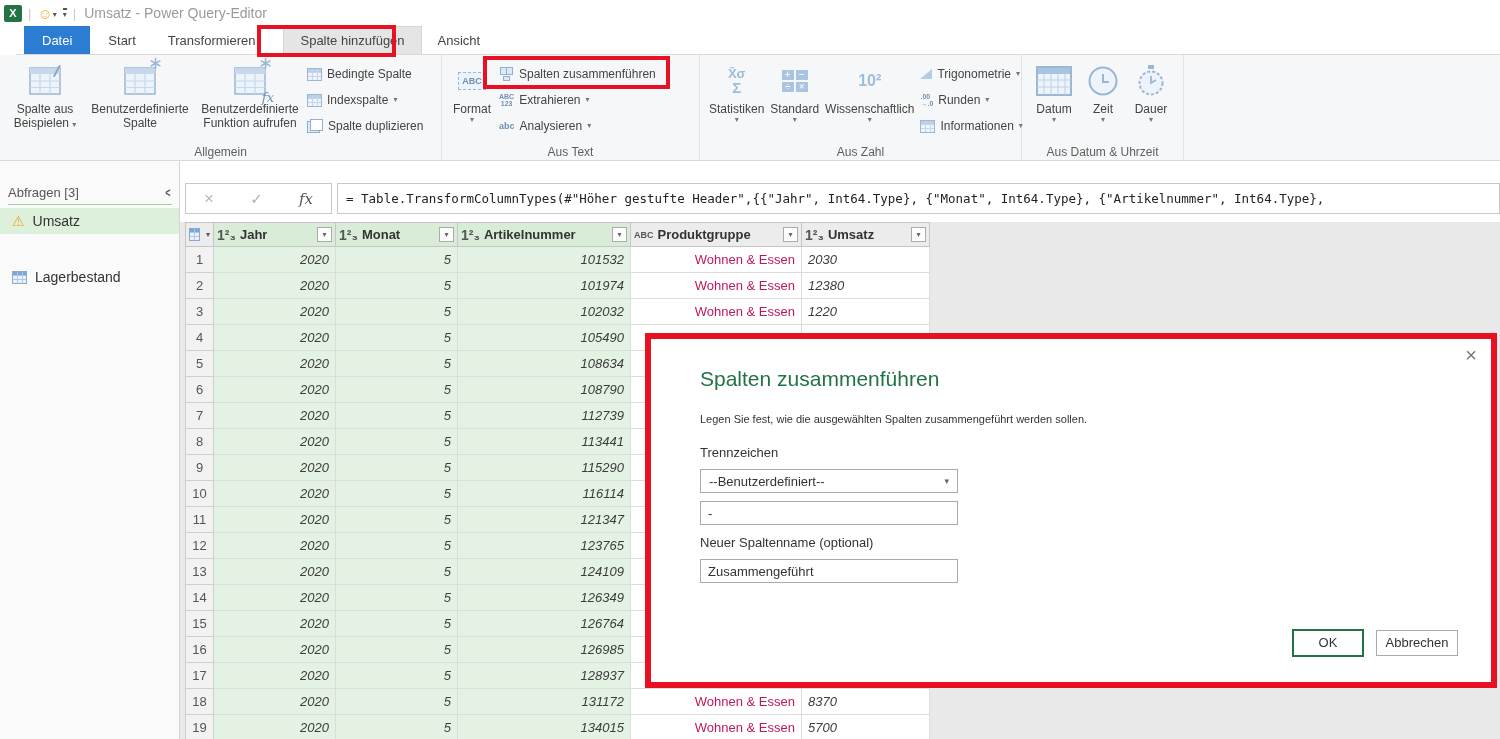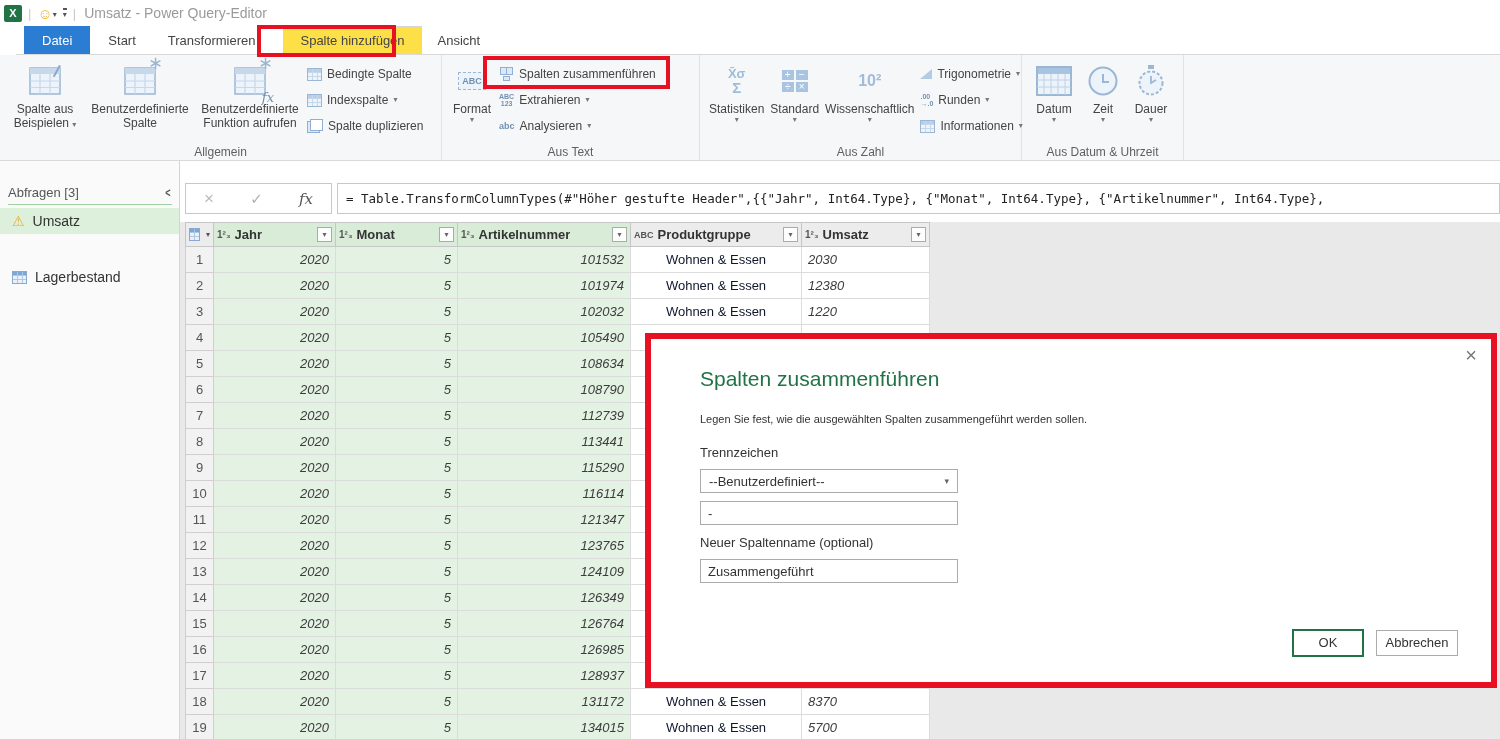--- a/index.html
+++ b/index.html
@@ -16,21 +16,21 @@
   .smiley { color:#f0b428; font-size:15px; line-height:1; cursor:default; }
   .smiley .caret, .qat-caret { color:#555; font-size:8px; vertical-align:2px; }
   .qat { display:inline-block; border-top:2px solid #555; padding-top:1px; font-size:8px; color:#555; line-height:1;}
   .win-title { color:#9a9a9a; font-size:14px; margin-left:2px; }
 
   
   .tabbar { position:absolute; left:16px; top:26px; width:100%; height:29px; background:#fff;
     border-bottom:1px solid #d9d9d9; display:flex; align-items:stretch; font-size:13px; }
   .tab { display:flex; align-items:center; padding:0 16px; color:#444; cursor:default; }
   .tab-file { background:#2b7cd3; color:#fff; margin-left:8px; padding:0 18px; }
-  .tab-active { background:#fde047; border:1px solid #d5d5d5; border-bottom:none; margin-left:12px; }
+  .tab-active { background:#e5e5e5; border:1px solid #d5d5d5; border-bottom:none; margin-left:12px; }
   .tab-start { margin-left:2px; }
 
   
   .ribbon { position:absolute; left:0; top:55px; width:100%; height:106px; background:#f6f7f8;
     border-bottom:1px solid #d9d9d9; display:flex; }
   .rgroup { position:relative; height:100%; border-right:1px solid #e3e3e3; padding:3px 6px 16px 6px;
     display:flex; align-items:flex-start; }
   .rgroup-label { position:absolute; bottom:1px; left:0; right:0; text-align:center;
     font-size:12px; color:#5f5f5f; }
   .rbtn-lg { display:flex; flex-direction:column; align-items:center; text-align:center;
@@ -113,30 +113,30 @@
 
   
   .grid-wrap { position:absolute; left:5px; top:61px; width:744px; background:#fff; }
   table.grid { border-collapse:collapse; table-layout:fixed; width:744px; font-size:13px; }
   .grid col.w-num{width:28px;} .grid col.w-jahr{width:122px;} .grid col.w-monat{width:122px;}
   .grid col.w-art{width:173px;} .grid col.w-prod{width:171px;} .grid col.w-ums{width:128px;}
   .grid th { height:24px; background:#ececec; border:1px solid #c6c6c6; padding:0 3px;
     font-weight:bold; color:#333; }
   .grid th.sel { background:#d8ecd8; }
   .hwrap { display:flex; align-items:center; gap:4px; }
-  .ticon { font-size:10px; color:#555; font-weight:bold; white-space:nowrap; }
+  .ticon { font-size:14px; color:#555; font-weight:bold; white-space:nowrap; }
   .hname { font-size:13px; white-space:nowrap; overflow:hidden; }
   .fbtn { margin-left:auto; width:15px; height:15px; border:1px solid #ababab; background:#fdfdfd;
     color:#666; font-size:8px; line-height:13px; text-align:center; cursor:pointer; flex:none; }
   .corner-caret { font-size:8px; color:#555; margin-left:2px; }
   .grid td { height:26px; border:1px solid #dcdcdc; padding:0 6px; overflow:hidden; white-space:nowrap; }
   .grid td.c-num { background:#f2f2f2; border-color:#cfcfcf; text-align:center; color:#555; padding:0 2px; }
   .grid td.c-jahr, .grid td.c-monat, .grid td.c-artikel { background:#e3f2e3;
     font-style:italic; text-align:right; color:#3c3c3c; }
-  .grid td.c-produkt { text-align:center; color:#0f172a; }
+  .grid td.c-produkt { text-align:right; color:#be185d; }
   .grid td.c-umsatz { font-style:italic; color:#3c3c3c; }
 
   
   .dialog { position:absolute; left:645px; top:333px; width:852px; height:355px; background:#fff;
     border:6px solid #e81123; z-index:50; }
   .dlg-close { position:absolute; top:6px; right:14px; font-size:20px; color:#777; cursor:pointer; line-height:1; }
   .dlg-title { position:absolute; left:49px; top:28px; font-size:21px; font-weight:300; color:#217346; }
   .dlg-desc { position:absolute; left:49px; top:74px; font-size:11px; color:#333; }
   .dlg-label1 { position:absolute; left:49px; top:106px; font-size:13px; color:#333; }
   .dlg-select { position:absolute; left:49px; top:130px; width:258px; height:24px;

